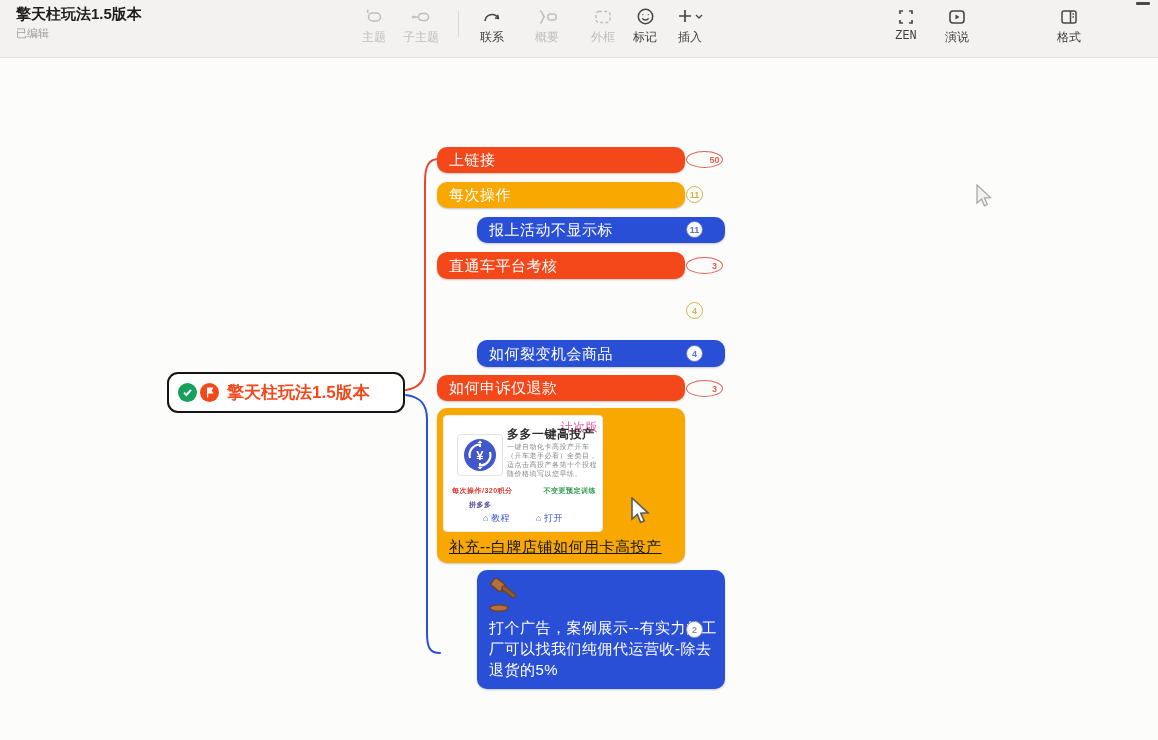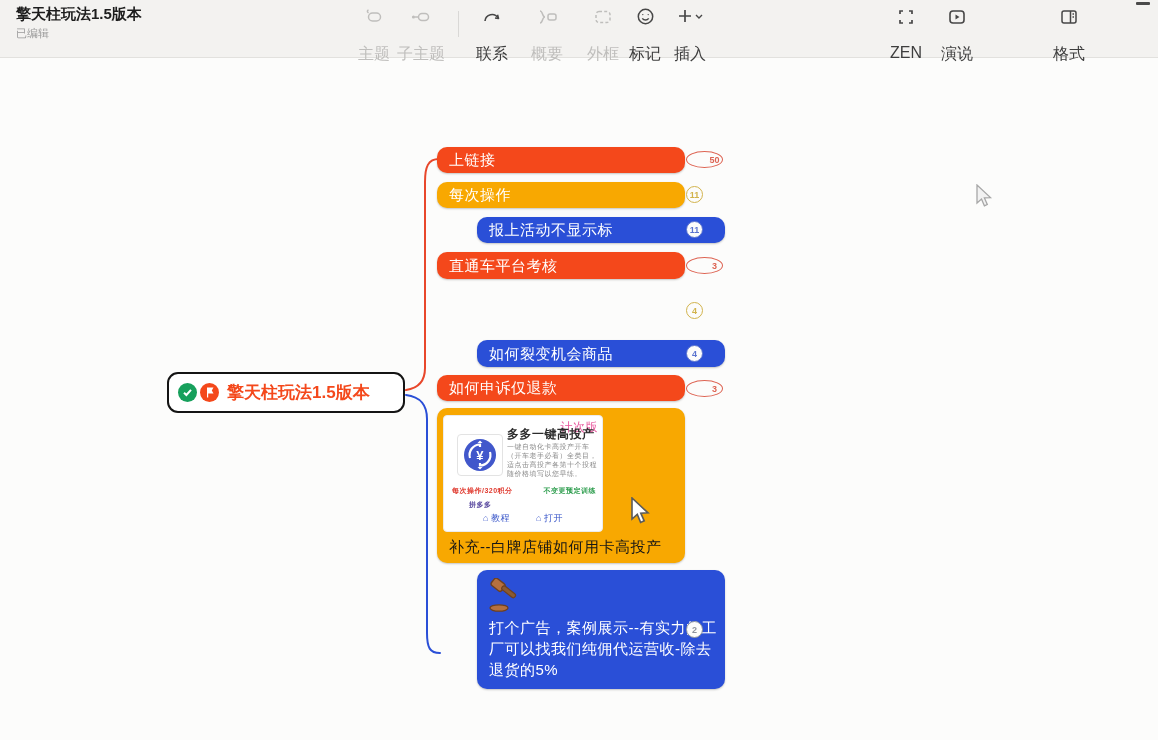--- a/index.html
+++ b/index.html
@@ -4,21 +4,21 @@
 <style>
   html,body{margin:0;padding:0;background:#e9e9e9;font-family:"Liberation Sans",sans-serif;}
   .stage{position:relative;width:1158px;height:740px;background:#fcfcfb;overflow:hidden;}
 
   
   .topbar{position:absolute;left:0;top:0;width:1158px;height:57px;background:#f3f2f0;border-bottom:1px solid #e2e1de;}
   .doc-title{position:absolute;left:16px;top:5px;font-size:15px;font-weight:bold;color:#1d1d1d;white-space:nowrap;}
   .doc-status{position:absolute;left:16px;top:26px;font-size:11px;color:#9b9b9b;}
   .tool{position:absolute;top:6px;width:56px;text-align:center;cursor:default;}
   .tool .ticon{height:21px;display:flex;align-items:center;justify-content:center;color:#474747;}
-  .tool .tlabel{font-size:16px;color:#3e3e3e;margin-top:17px;}
+  .tool .tlabel{font-size:12px;color:#3e3e3e;margin-top:2px;font-family:Liberation Mono, monospace;}
   .tool.disabled .ticon,.tool.disabled .tlabel{color:#bfbebc;}
   .tb-divider{position:absolute;left:458px;top:11px;width:1px;height:26px;background:#d9d8d6;}
   .win-min{position:absolute;right:8px;top:2px;width:14px;height:3px;background:#4a4a4a;border-radius:1px;}
 
   
   .node{position:absolute;left:437px;width:248px;border-radius:10px;color:#fff;font-size:15px;
         box-sizing:border-box;padding:0 12px;display:flex;align-items:center;letter-spacing:.5px;
         box-shadow:0 1px 2px rgba(0,0,0,.22);line-height:18px;}
   .n-red{background:#f4481b;}
   .n-amber{background:#f8a801;}
@@ -47,21 +47,21 @@
               display:flex;align-items:center;justify-content:center;}
   .mc-title{position:absolute;left:63px;top:9px;font-size:12px;font-weight:bold;color:#2c2c2c;white-space:nowrap;}
   .mc-desc{position:absolute;left:63px;top:26px;width:92px;font-size:7px;line-height:9px;color:#8a8a8a;}
   .mc-statl{position:absolute;left:8px;top:66px;font-size:7px;color:#e03a2f;font-weight:bold;}
   .mc-statr{position:absolute;right:6px;top:66px;font-size:7px;color:#2f9e4f;font-weight:bold;}
   .mc-brand{position:absolute;left:25px;top:80px;font-size:7px;color:#5b4ba0;font-weight:bold;}
   .mc-actions{position:absolute;left:0;top:93px;width:158px;display:flex;justify-content:center;gap:26px;}
   .mc-link{font-size:9px;color:#3452c8;display:flex;align-items:center;gap:2px;}
   .mc-house{font-size:9px;color:#3452c8;}
 
-  .big-caption{position:absolute;left:12px;top:130px;font-size:15px;color:#161616;letter-spacing:.5px;}
+  .big-caption{position:absolute;left:12px;top:130px;font-size:15px;color:#161616;letter-spacing:.5px;text-decoration:underline;}
 
   .ad-text{position:absolute;left:12px;top:47px;width:228px;color:#fff;font-size:15px;line-height:21px;letter-spacing:.5px;}
   .gavel{position:absolute;left:11px;top:8px;}
 
   .links-svg{position:absolute;left:0;top:0;pointer-events:none;}
   .cursor{position:absolute;pointer-events:none;}
 </style>
 </head>
 <body>
 

